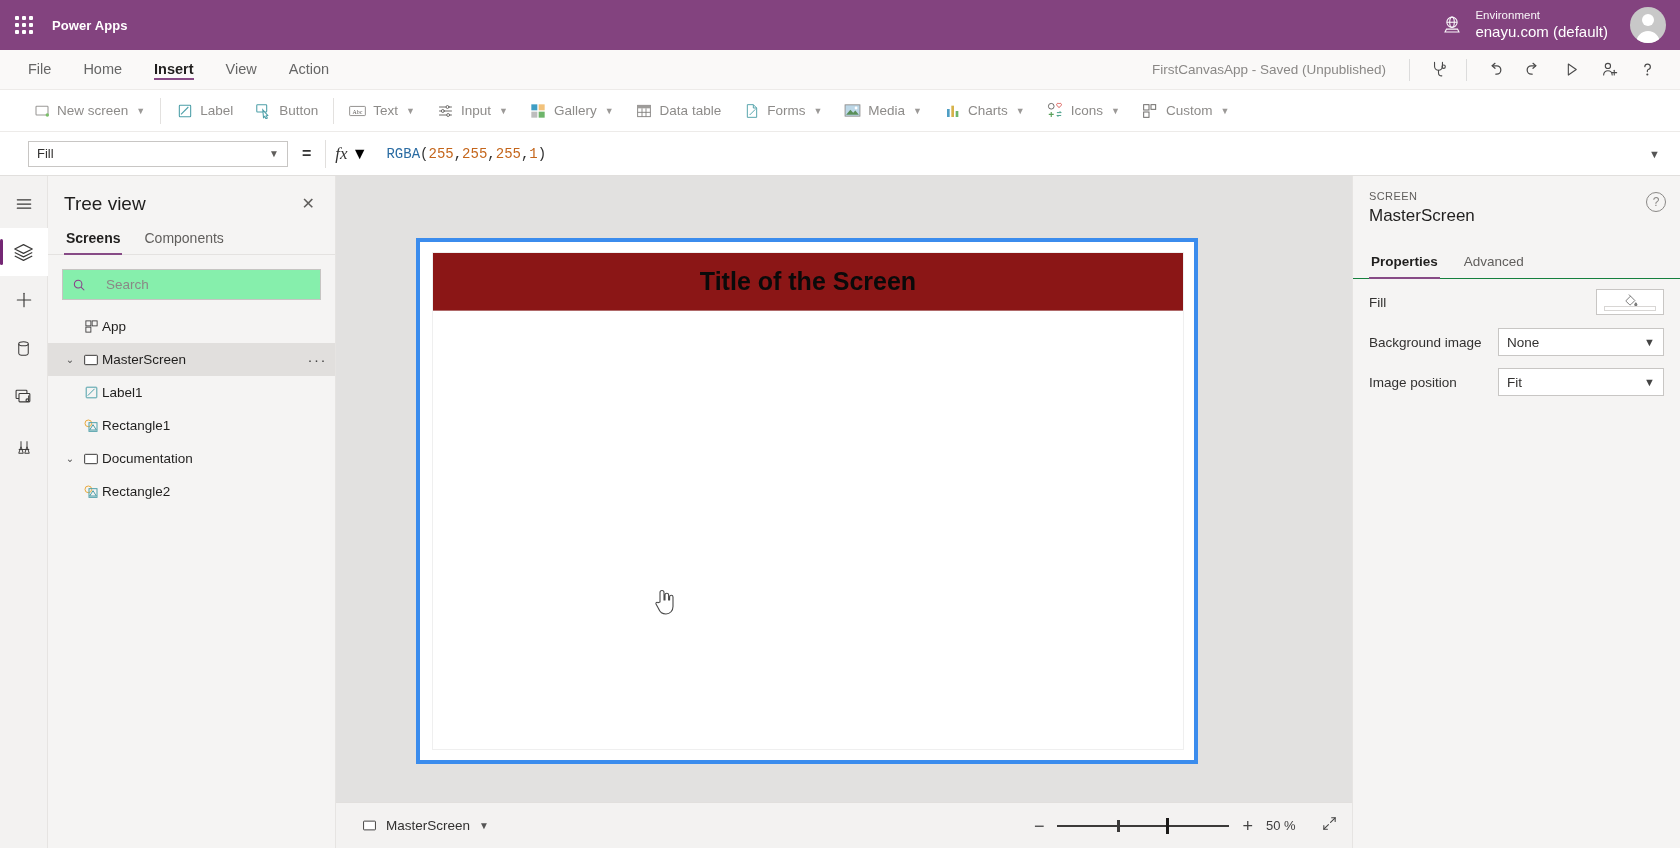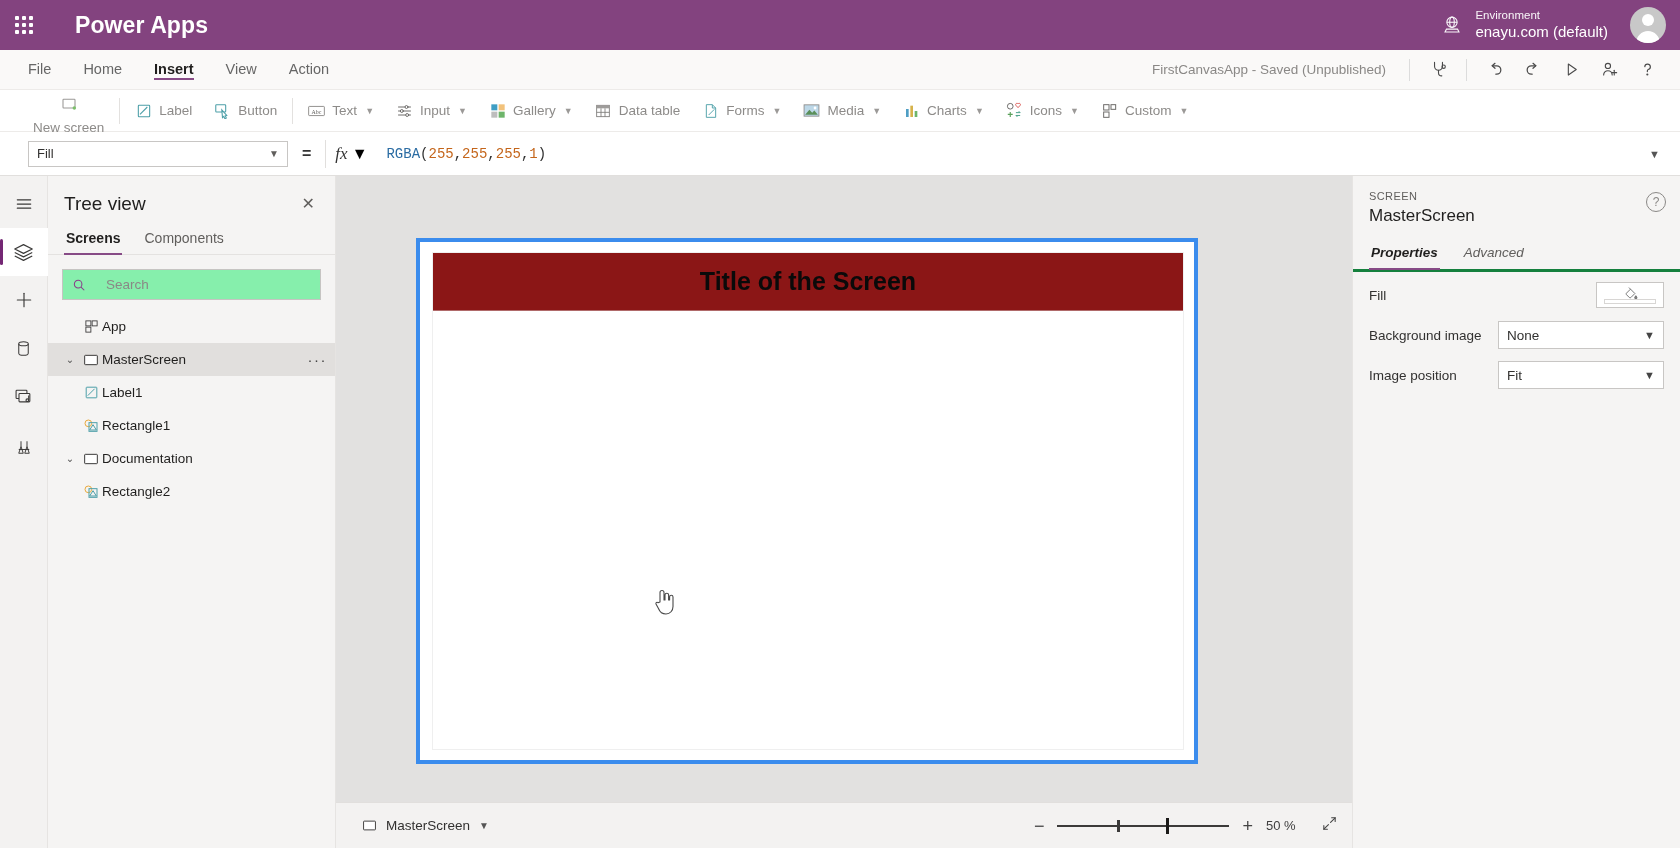--- a/index.html
+++ b/index.html
@@ -11,21 +11,21 @@
   #app { position: relative; width: 1680px; height: 848px; display: flex; flex-direction: column; }
 
   
   .topbar {
     height: 50px; background: #83437f; display: flex; align-items: center;
     flex: 0 0 50px; color: #fff; position: relative;
   }
   .waffle { width: 48px; display: flex; align-items: center; justify-content: center; cursor: pointer; }
   .waffle-grid { display: grid; grid-template-columns: repeat(3, 4px); grid-template-rows: repeat(3, 4px); gap: 3px; }
   .waffle-grid i { display: block; width: 4px; height: 4px; background: #fff; border-radius: 1px; }
-  .brand { font-size: 23px; font-weight: bold; letter-spacing: .1px; margin-left: 27px; }
+  .brand { font-size: 13px; font-weight: bold; letter-spacing: .1px; margin-left: 4px; }
   .topbar-right { margin-left: auto; display: flex; align-items: center; height: 100%; }
   .env-block { display: flex; align-items: center; gap: 12px; padding-right: 22px; cursor: pointer; }
   .env-icon { width: 22px; height: 22px; opacity: .95; }
   .env-text { line-height: 1.25; }
   .env-label { font-size: 11.5px; opacity: .95; }
   .env-value { font-size: 15px; }
   .avatar {
     width: 36px; height: 36px; border-radius: 50%; background: #c8c8c8;
     margin-right: 14px; position: relative; overflow: hidden; cursor: pointer; flex: 0 0 36px;
   }
@@ -190,21 +190,21 @@
     display: flex; flex-direction: column;
   }
   .props-head { padding: 14px 16px 6px 16px; position: relative; }
   .props-kind { font-size: 11px; color: #605e5c; letter-spacing: .4px; }
   .props-name { font-size: 17px; color: #201f1e; margin-top: 4px; }
   .props-help {
     position: absolute; right: 14px; top: 16px; width: 20px; height: 20px; border-radius: 50%;
     border: 1.3px solid #8a8886; color: #8a8886; font-size: 12px; display: flex;
     align-items: center; justify-content: center; cursor: pointer;
   }
-  .props-tabs { display: flex; padding: 0 16px; margin-top: 9px; border-bottom: 3px solid #15803d; font-style: italic; }
+  .props-tabs { display: flex; padding: 0 16px; margin-top: 18px; border-bottom: 1px solid #15803d; }
   .props-tab {
     font-size: 13.5px; color: #605e5c; padding: 4px 2px 9px; margin-right: 22px;
     cursor: pointer; position: relative;
   }
   .props-tab.active { color: #201f1e; font-weight: bold; }
   .props-tab.active::after {
     content: ""; position: absolute; left: 0; right: 0; bottom: -1px; height: 2.5px; background: #874b86;
   }
   .prow { display: flex; align-items: center; padding: 0 16px; height: 34px; margin-top: 6px; }
   .prow .plabel { font-size: 13.5px; color: #323130; }
@@ -310,21 +310,21 @@
         <svg width="19" height="19" viewBox="0 0 24 24" fill="none" stroke="#4a4a4a" stroke-width="1.5" stroke-linecap="round">
           <path d="M8.6 8.4a3.5 3.5 0 1 1 4.4 3.6c-.9.3-1.2 1-1.2 2v.6"></path>
           <circle cx="11.8" cy="18.3" r="0.6" fill="#4a4a4a"></circle>
         </svg>
       </div>
     </div>
   </div>
 
   <div class="ribbon">
     <div class="ribbon-group">
-      <div class="rb" style="margin-left:22px;flex-direction:column;">
+      <div class="rb" style="margin-left:22px;">
         <span class="rb-ico">
           <svg width="16" height="16" viewBox="0 0 24 24" fill="none" stroke="#9b9997" stroke-width="1.6">
             <rect x="3" y="5" width="18" height="13" rx="1"></rect>
               <circle cx="20" cy="18" r="2.6" fill="#7bbf6a" stroke="none"></circle>
           </svg>
         </span>
         <span>New screen</span>
         <span class="chev">▼</span>
       </div>
     </div>

